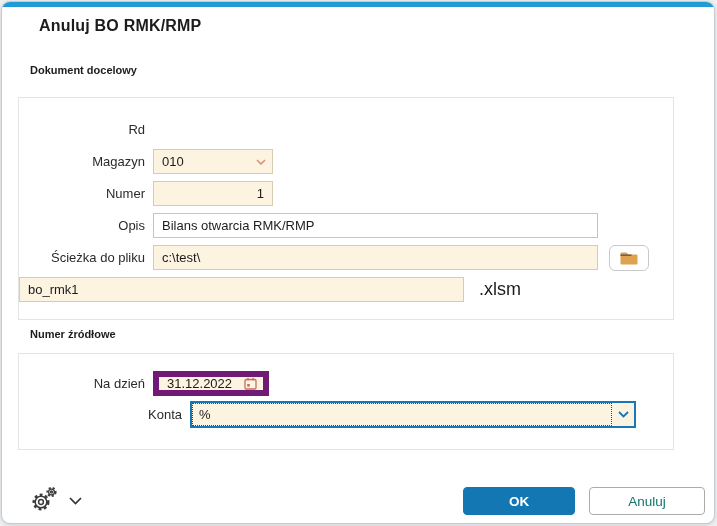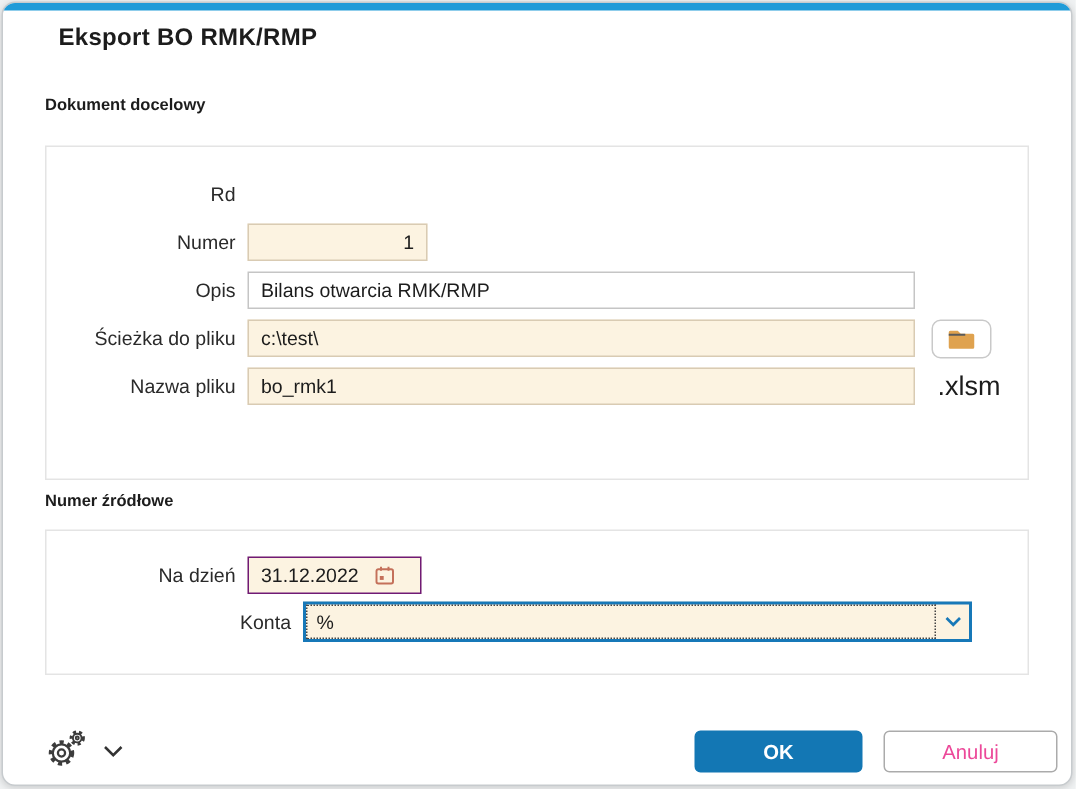--- a/index.html
+++ b/index.html
@@ -28,21 +28,21 @@
     letter-spacing: .2px;
   }
   .section-label {
     position: absolute; left: 28px;
     font-size: 11px; font-weight: bold; color: #1c1c1c;
   }
   #target-section-label { top: 62px; }
   #source-section-label { top: 326px; }
 
   .groupbox {
-    position: absolute; left: 28px; width: 656px;
+    position: absolute; left: 16px; width: 656px;
     border: 1px solid #e4e4e4;
     background: #fff;
   }
   #target-groupbox { top: 95px; height: 223px; }
   #source-groupbox { top: 351px; height: 97px; }
 
   .row { display: flex; align-items: center; height: 25px; margin-top: 7px; }
   .row.first { margin-top: 19px; }
   #source-groupbox .row.first { margin-top: 17px; }
   .field-label {
@@ -71,22 +71,22 @@
   .browse-btn {
     width: 40px; height: 26px; margin-left: 11px;
     border: 1px solid #c9c9c9; border-radius: 6px; background: #fff;
     display: flex; align-items: center; justify-content: center;
     cursor: pointer;
   }
   .suffix { margin-left: 15px; font-size: 18px; color: #1c1c1c; }
 
   .date-field {
     width: 116px; height: 25px;
-    border: 1px solid #701a75; background: #fcf3e1;
-    display: flex; align-items: center; 
+    border: 6px solid #701a75; background: #fcf3e1;
+    display: flex; align-items: center; justify-content: space-between;
     padding: 0 6px 0 8px;
   }
   .date-field input {
     width: 76px; border: none; background: transparent; outline: none;
     font-family: "Liberation Sans", sans-serif; font-size: 13px; color: #1c1c1c;
   }
 
   .combo {
     width: 446px; height: 27px;
     border: 2px solid #1778b8; background: #fcf3e1;
@@ -117,39 +117,48 @@
     font-family: "Liberation Sans", sans-serif; font-size: 13.5px;
     border-radius: 4px; cursor: pointer;
   }
   .btn-ok {
     left: 461px; width: 112px;
     background: #1377b4; border: 1px solid #1377b4;
     color: #ffffff; font-weight: bold;
   }
   .btn-cancel {
     left: 587px; width: 116px;
-    background: #ffffff; border: 1px solid #ababab; color: #ec4899;
+    background: #ffffff; border: 1px solid #ababab; color: #0f766e;
   }
 </style>
 </head>
 <body>
 
 <div class="dialog">
   <div class="accent-bar" style="background:#209bd8;"></div>
 
-  <div class="dialog-title">Eksport BO RMK/RMP</div>
+  <div class="dialog-title">Anuluj BO RMK/RMP</div>
 
   <div class="section-label" id="target-section-label">Dokument docelowy</div>
 
   <div class="groupbox" id="target-groupbox">
 
     <div class="row first">
       <div class="field-label">Rd</div>
     </div>
 
+    <div class="row">
+      <div class="field-label">Magazyn</div>
+      <div class="dropdown">
+        <span>010</span>
+        <svg class="chev" width="10" height="6" viewBox="0 0 10 6">
+          <polyline points="1,1 5,5 9,1" fill="none" stroke="#d98f6f" stroke-width="1.5"></polyline>
+        </svg>
+      </div>
+    </div>
 
     <div class="row">
       <div class="field-label">Numer</div>
       <input class="input w-sm align-right" type="text" value="1" style="">
     </div>
 
     <div class="row">
       <div class="field-label">Opis</div>
       <input class="input w-lg white-bg" type="text" value="Bilans otwarcia RMK/RMP" style="">
     </div>
@@ -159,21 +168,20 @@
       <input class="input w-lg" type="text" value="c:\test\" style="">
       <div class="browse-btn">
         <svg width="20" height="16" viewBox="0 0 20 16">
           <path d="M1.5 3.5 v10 a1 1 0 0 0 1 1 h15 a1 1 0 0 0 1-1 v-8 a1 1 0 0 0-1-1 h-8 l-2-2 h-5 a1 1 0 0 0-1 1 z" fill="#dfa24f"></path>
           <path d="M1.5 5.2 h11" stroke="#5a5a5a" stroke-width="1.4" fill="none"></path>
         </svg>
       </div>
     </div>
 
     <div class="row">
-      <div class="field-label">Nazwa pliku</div>
       <input class="input w-lg" type="text" value="bo_rmk1" style="">
       <div class="suffix">.xlsm</div>
     </div>
   </div>
 
   <div class="section-label" id="source-section-label">Numer źródłowe</div>
 
   <div class="groupbox" id="source-groupbox">
 
     <div class="row first">

